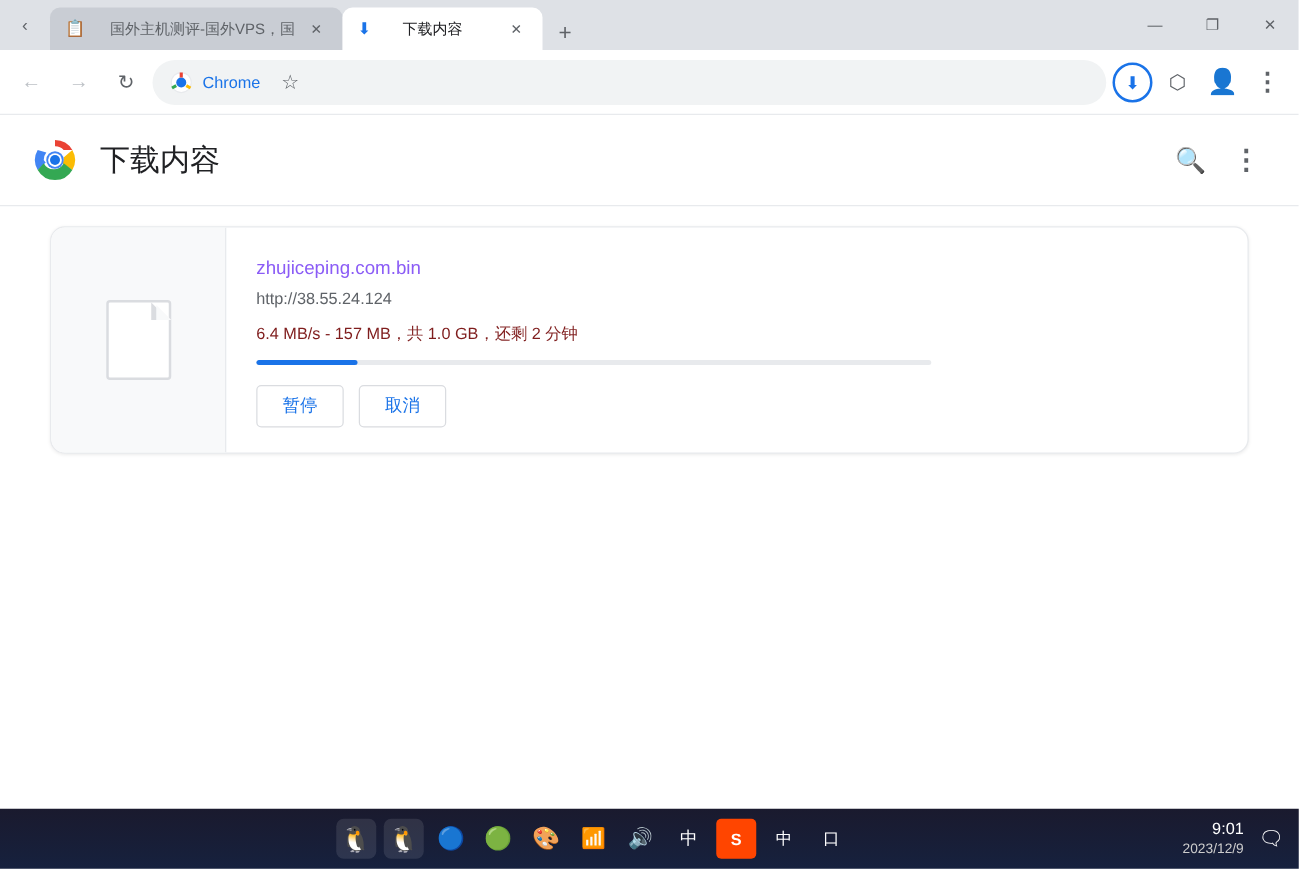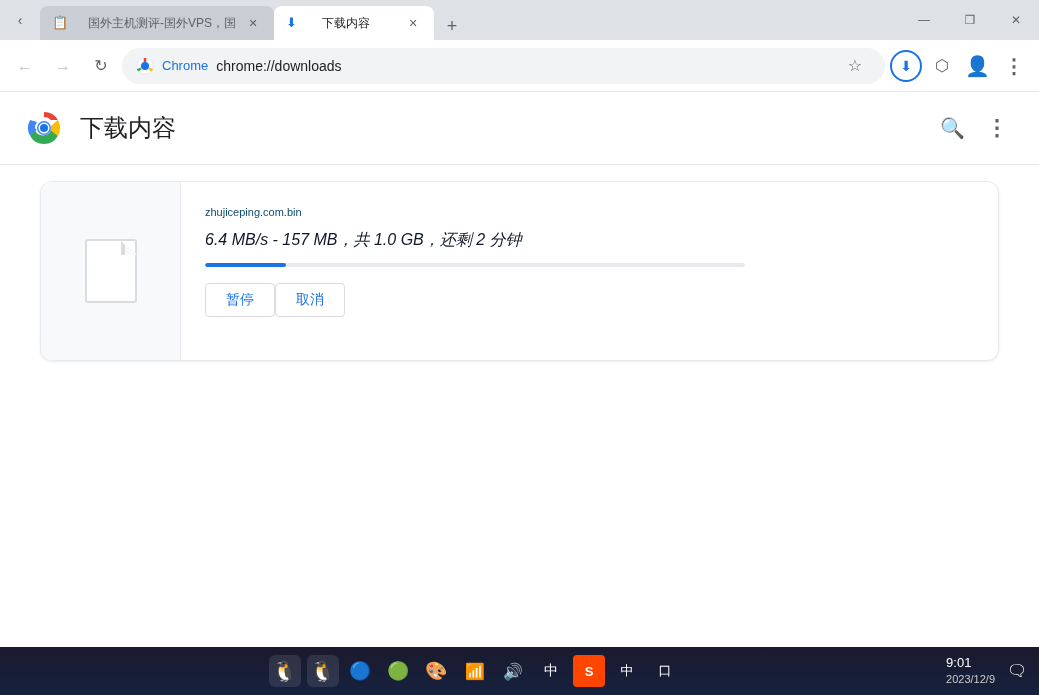--- a/index.html
+++ b/index.html
@@ -289,51 +289,51 @@
     }
 
     .download-info {
       flex: 1;
       padding: 24px 24px 20px;
       display: flex;
       flex-direction: column;
       gap: 8px;
     }
     .download-filename {
-      font-size: 11px;
+      font-size: 15px;
       font-weight: 500;
-      color: #0c4a6e;
+      color: #8b5cf6;
     }
     .download-url {
       font-size: 13px;
       color: #5f6368;
     }
     .download-status {
-      font-size: 16px;
-      color: #0f172a;
+      font-size: 13px;
+      color: #7f1d1d;
       margin-top: 4px;
-      font-style: italic;
     }
     .progress-bar-wrap {
       height: 4px;
       background: #e8eaed;
       border-radius: 4px;
       margin-top: 4px;
       overflow: hidden;
       width: 100%;
       max-width: 540px;
     }
     .progress-bar-fill {
       height: 100%;
       background: #1a73e8;
       border-radius: 4px;
       width: 15%;
     }
     .download-actions {
       display: flex;
+      gap: 12px;
       margin-top: 8px;
     }
     .dl-btn {
       height: 34px;
       padding: 0 20px;
       border: 1px solid #dadce0;
       border-radius: 4px;
       background: #fff;
       font-size: 14px;
       color: #1a73e8;
@@ -372,20 +372,21 @@
       justify-content: center;
       font-size: 18px;
       cursor: pointer;
     }
     .taskbar-right {
       display: flex;
       align-items: center;
       gap: 8px;
     }
     .time-block {
+      text-align: right;
       color: #fff;
       font-size: 12px;
       line-height: 1.4;
     }
     .notification-btn {
       width: 28px;
       height: 28px;
       display: flex;
       align-items: center;
       justify-content: center;
@@ -458,21 +459,20 @@
   <div class="address-bar">
 
     <svg class="chrome-dot-icon" viewBox="0 0 18 18">
       <circle cx="9" cy="9" r="8" fill="#fff" stroke="#e8eaed" stroke-width="1"></circle>
       <circle cx="9" cy="9" r="4" fill="#1a73e8"></circle>
       <path d="M9 1 L9 5" stroke="#ea4335" stroke-width="2.5"></path>
       <path d="M1.6 13.4 L5 11.5" stroke="#34a853" stroke-width="2.5"></path>
       <path d="M16.4 13.4 L13 11.5" stroke="#fbbc04" stroke-width="2.5"></path>
     </svg>
     <span class="address-brand">Chrome</span>
-    <span class="address-url">chrome://downloads</span>
     <span class="bookmark-btn">☆</span>
   </div>
   <div class="nav-right">
     <div class="nav-icon-btn">
       <div class="dl-indicator">⬇</div>
     </div>
     <div class="nav-icon-btn">
       <span>⬡</span>
     </div>
     <div class="nav-icon-btn">
@@ -524,20 +524,21 @@
           <div class="file-icon-body">
             <div class="file-icon-fold">
               <div class="file-icon-fold-inner"></div>
             </div>
           </div>
         </div>
       </div>
 
       <div class="download-info">
         <div class="download-filename">zhujiceping.com.bin</div>
+        <div class="download-url">http://38.55.24.124</div>
         <div class="download-status">6.4 MB/s - 157 MB，共 1.0 GB，还剩 2 分钟</div>
         <div class="progress-bar-wrap">
           <div class="progress-bar-fill" style="width:15%;"></div>
         </div>
         <div class="download-actions">
           <button class="dl-btn">暂停</button>
           <button class="dl-btn">取消</button>
         </div>
       </div>
     </div>

